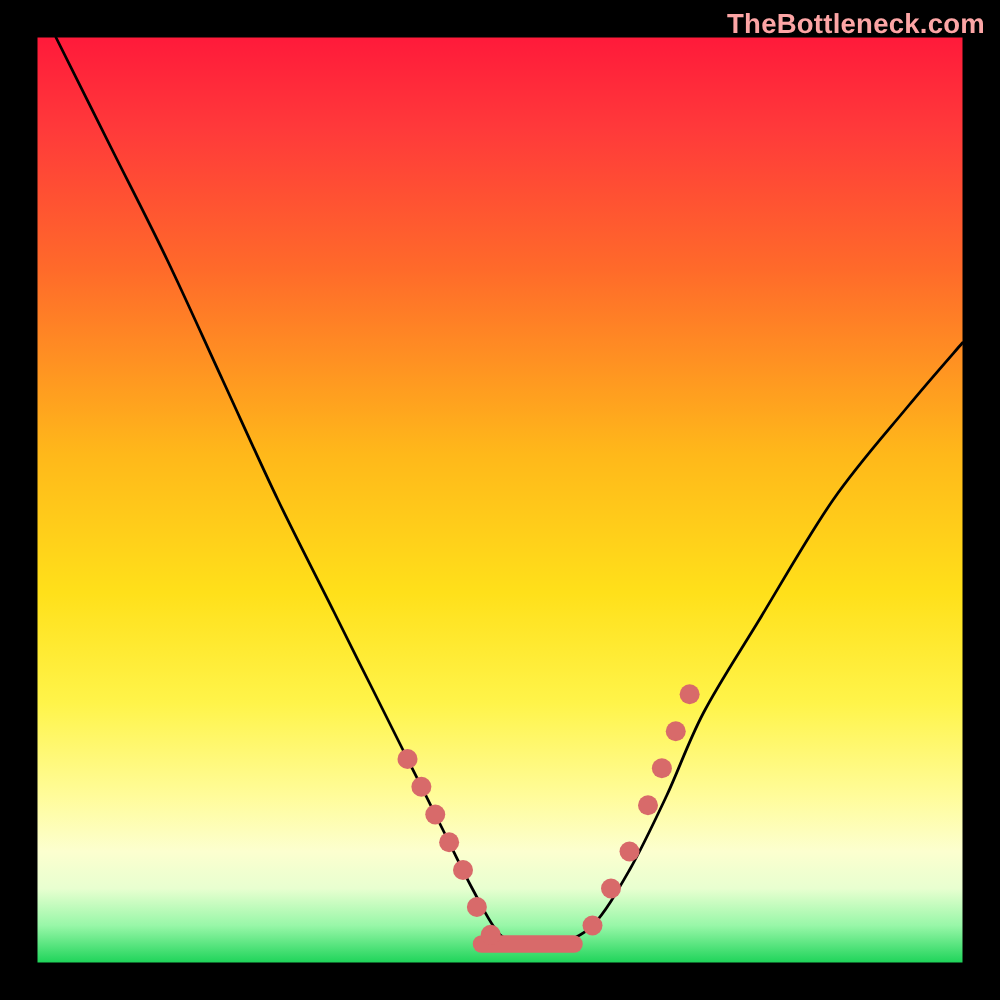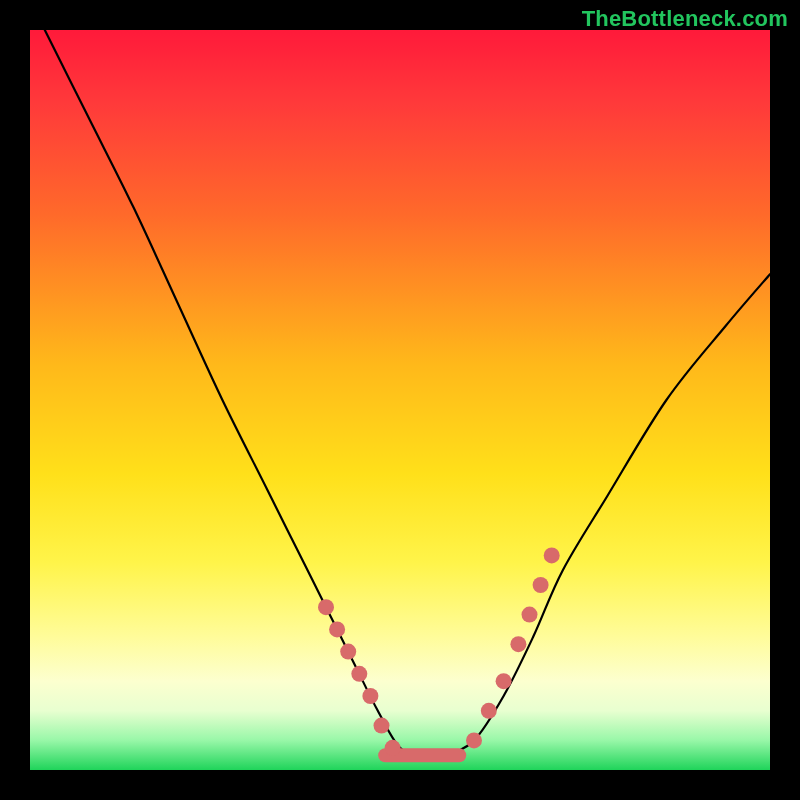--- a/index.html
+++ b/index.html
@@ -35,21 +35,21 @@
       #fcffcf 88%,
       #e8ffd0 92%,
       #98f7a8 96%,
       #1fd45a 100%
     );
   }
   .watermark {
     position: absolute;
     top: 6px;
     right: 12px;
-    color: #22c55e;
+    color: #fca5a5;
     font-size: 22px;
     font-weight: 600;
     letter-spacing: 0.2px;
     pointer-events: none;
     user-select: none;
   }
   svg {
     position: absolute;
     left: 0;
     top: 0;

